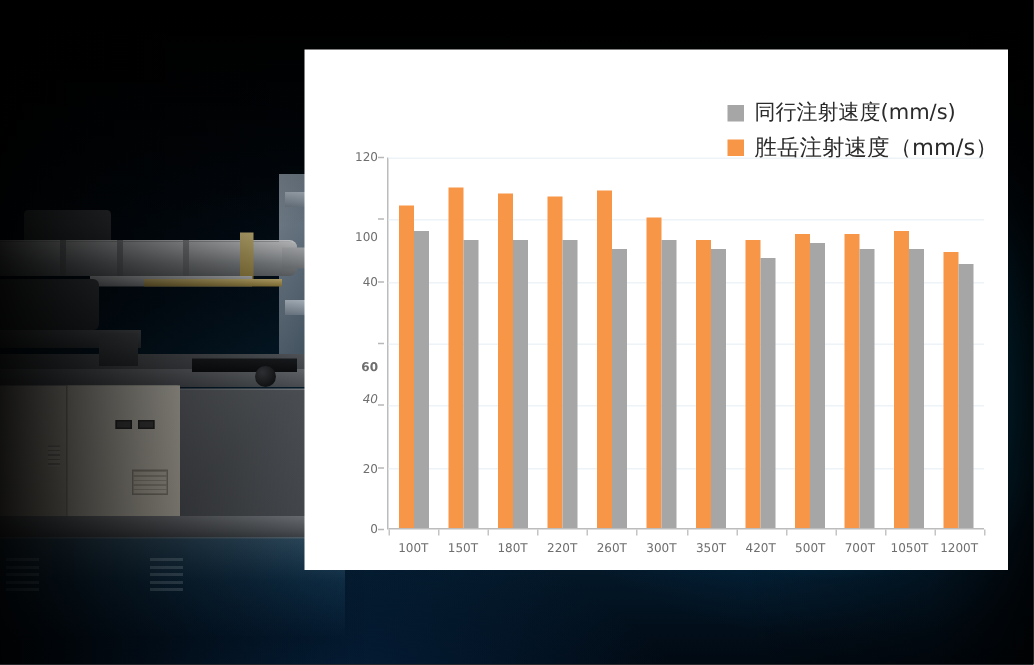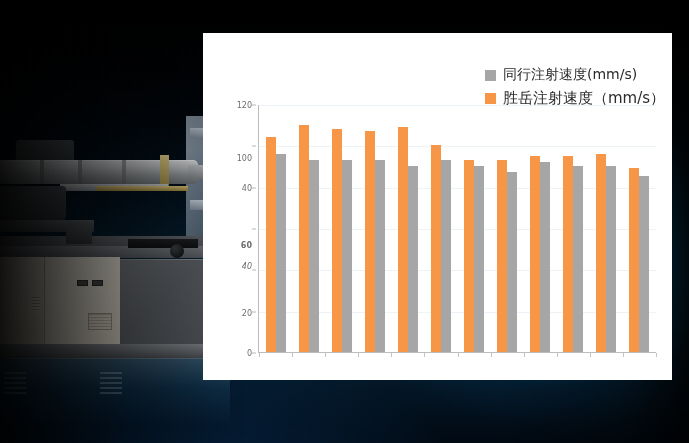--- a/index.html
+++ b/index.html
@@ -394,17 +394,31 @@
           <div class="xtick-mark" style="left: 33.3333%;"></div>
           <div class="xtick-mark" style="left: 41.6667%;"></div>
           <div class="xtick-mark" style="left: 50%;"></div>
           <div class="xtick-mark" style="left: 58.3333%;"></div>
           <div class="xtick-mark" style="left: 66.6667%;"></div>
           <div class="xtick-mark" style="left: 75%;"></div>
           <div class="xtick-mark" style="left: 83.3333%;"></div>
           <div class="xtick-mark" style="left: 91.6667%;"></div>
           <div class="xtick-mark" style="left: 100%;"></div>
         </div>
+      <div class="xlabels" id="xlabels">
+          <div class="xlabel">100T</div>
+          <div class="xlabel">150T</div>
+          <div class="xlabel">180T</div>
+          <div class="xlabel">220T</div>
+          <div class="xlabel">260T</div>
+          <div class="xlabel">300T</div>
+          <div class="xlabel">350T</div>
+          <div class="xlabel">420T</div>
+          <div class="xlabel">500T</div>
+          <div class="xlabel">700T</div>
+          <div class="xlabel">1050T</div>
+          <div class="xlabel">1200T</div>
+        </div>
     </div>
 
   </div>
 
 </div>
 
 </body></html>

